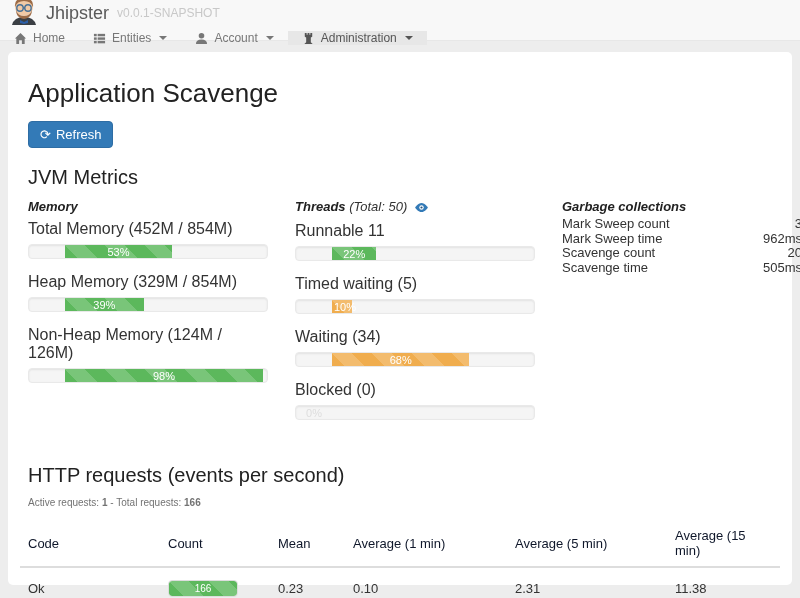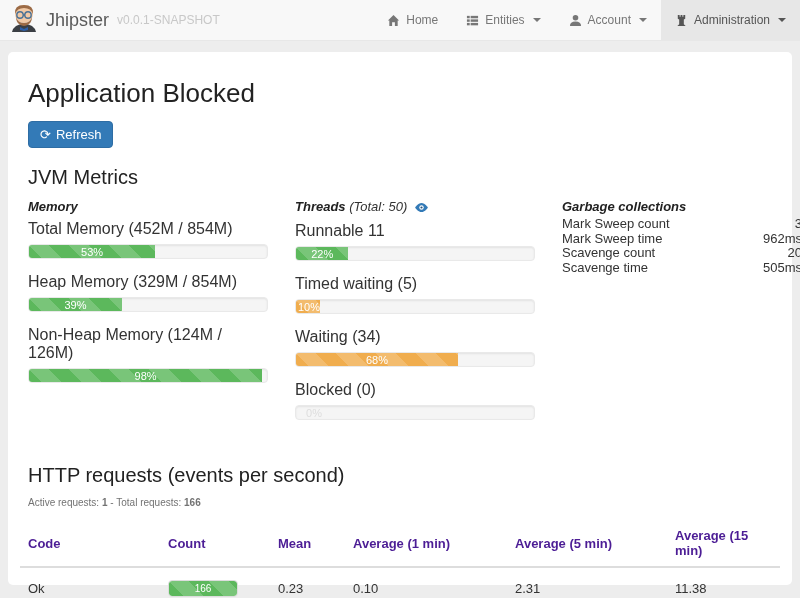--- a/index.html
+++ b/index.html
@@ -8,21 +8,21 @@
     font-family: "Liberation Sans", sans-serif;
     background: #ededed;
     color: #333;
     overflow: hidden;
     position: relative;
   }
 
   
   .navbar {
     height: 41px; background: #f8f8f8; border-bottom: 1px solid #e7e7e7;
-    display: flex; align-items: stretch; justify-content: space-between;
+    display: flex; align-items: stretch; justify-content: center; flex-direction: column;
   }
   .brand { display: flex; align-items: center; padding-left: 10px; gap: 8px; }
   .brand-name { font-size: 18px; color: #5a5a5a; }
   .brand-version { font-size: 12px; color: #c8c8c8; }
   .nav-items { display: flex; align-items: stretch; }
   .nav-item {
     display: flex; align-items: center; gap: 6px; padding: 0 14px;
     font-size: 12px; color: #777; cursor: pointer;
   }
   .nav-item.active { background: #e7e7e7; color: #555; }
@@ -54,21 +54,21 @@
   .jvm-grid { display: flex; gap: 27px; margin: 0 8px; }
   .jvm-col { width: 240px; flex: 0 0 240px; }
   .col-head { font-size: 13px; font-weight: bold; color: #222; margin-bottom: 3px; font-style: italic; }
   .col-head .light { font-weight: normal; color: #333; }
   .bar-block { margin-bottom: 6px; }
   .bar-label { font-size: 16px; color: #333; margin: 6px 0 6px 0; }
   .progress {
     height: 15px; background: #f5f5f5; border-radius: 4px; overflow: hidden;
     border: 1px solid #e9e9e9;
     box-shadow: inset 0 1px 2px rgba(0,0,0,0.08);
-    margin-bottom: 14px; position: relative;
+    margin-bottom: 14px; position: relative; padding-left: 36px;
   }
   .progress-bar {
     height: 100%; color: #fff; font-size: 11px; line-height: 14px; text-align: center;
     background-size: 40px 40px;
     background-image: linear-gradient(45deg, rgba(255,255,255,.18) 25%, transparent 25%,
       transparent 50%, rgba(255,255,255,.18) 50%, rgba(255,255,255,.18) 75%, transparent 75%, transparent);
   }
   .progress-bar.success { background-color: #5cb85c; }
   .progress-bar.warning { background-color: #f0ad4e; }
   .progress-bar .pct-label { display: inline-block; min-width: 26px; }
@@ -79,21 +79,21 @@
 
   .gc-list { font-size: 13px; color: #333; }
   .gc-row { display: flex; justify-content: space-between; line-height: 14px; margin-bottom: 0.5px; }
 
   
   .http-summary { font-size: 10px; color: #737373; margin: 4px 0 12px 8px; }
   .http-summary b { font-weight: bold; }
 
   table.metrics { width: 100%; border-collapse: collapse; font-size: 13px; margin-top: 4px; }
   table.metrics th {
-    text-align: left; font-weight: bold; color: #4c1d95;
+    text-align: left; font-weight: normal; color: #0f172a;
     padding: 8px; border-bottom: 2px solid #ddd;
   }
   table.metrics td { padding: 12px 8px; border-top: 1px solid #ddd; color: #333; }
   table.metrics th.num, table.metrics td.num { }
   table.metrics tbody tr:nth-child(even) { background: #f9f9f9; }
   col.c-code { width: 140px; } col.c-count { width: 110px; }
   col.c-mean { width: 75px; } col.c-a1 { width: 162px; } col.c-a5 { width: 160px; }
 
   .count-progress {
     width: 70px; height: 17px; background: #f5f5f5; border-radius: 4px;
@@ -164,21 +164,21 @@
           </svg>
       </span>
       <span>Administration</span>
       <span class="caret"></span>
     </div>
   </div>
 </nav>
 
 <main class="card">
 
-  <h2 class="page-title">Application Blocked</h2>
+  <h2 class="page-title">Application Scavenge</h2>
 
   <button class="btn-refresh">
     <span>⟳</span>
     <span>Refresh</span>
   </button>
 
   <h3 class="section-title">JVM Metrics</h3>
 
   <div class="jvm-grid">
 

